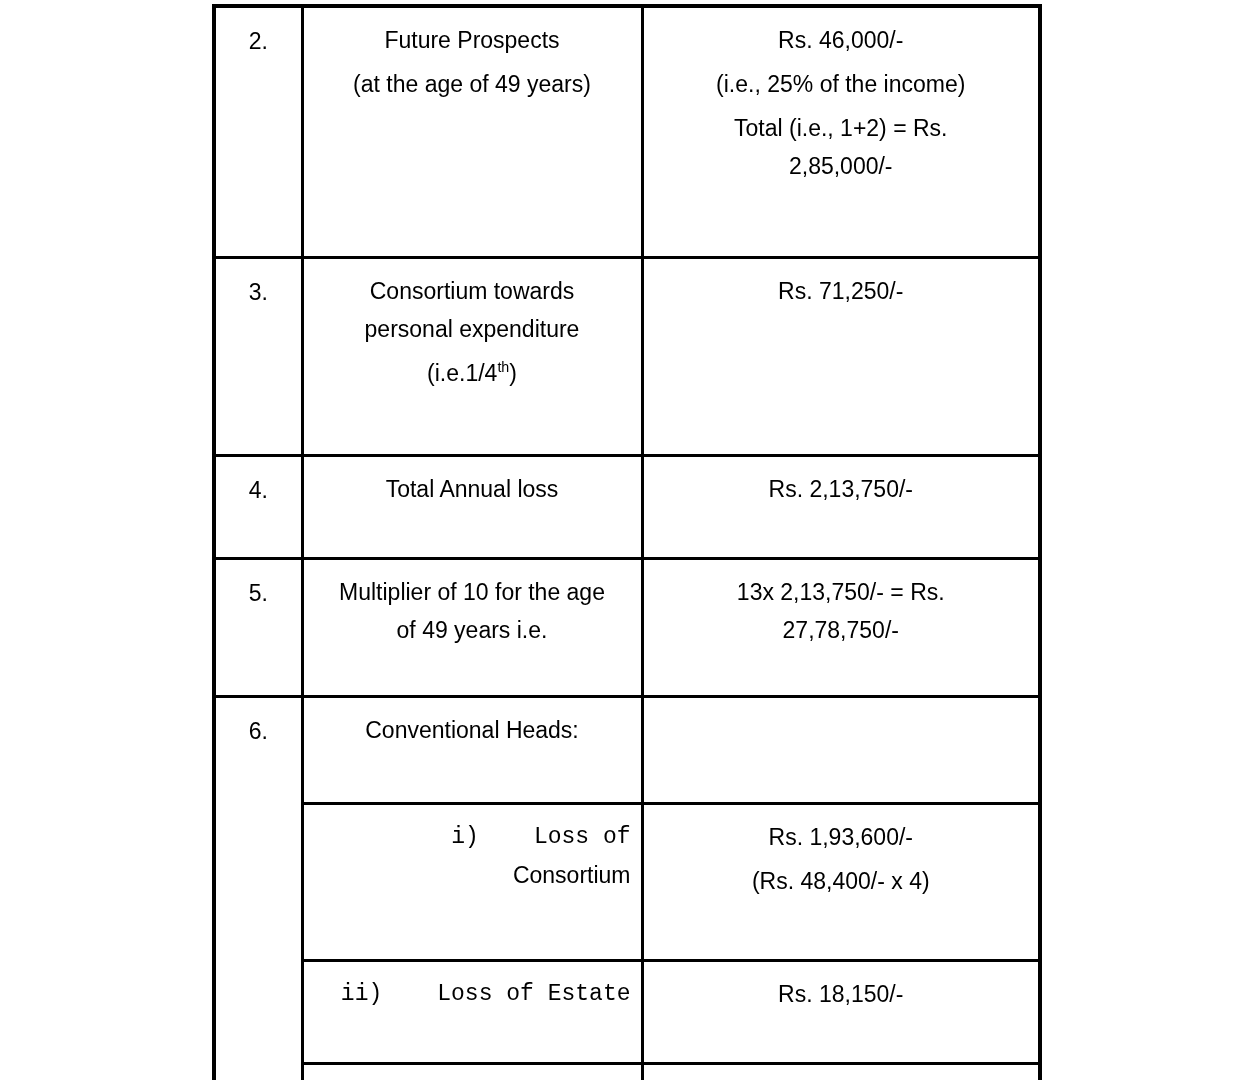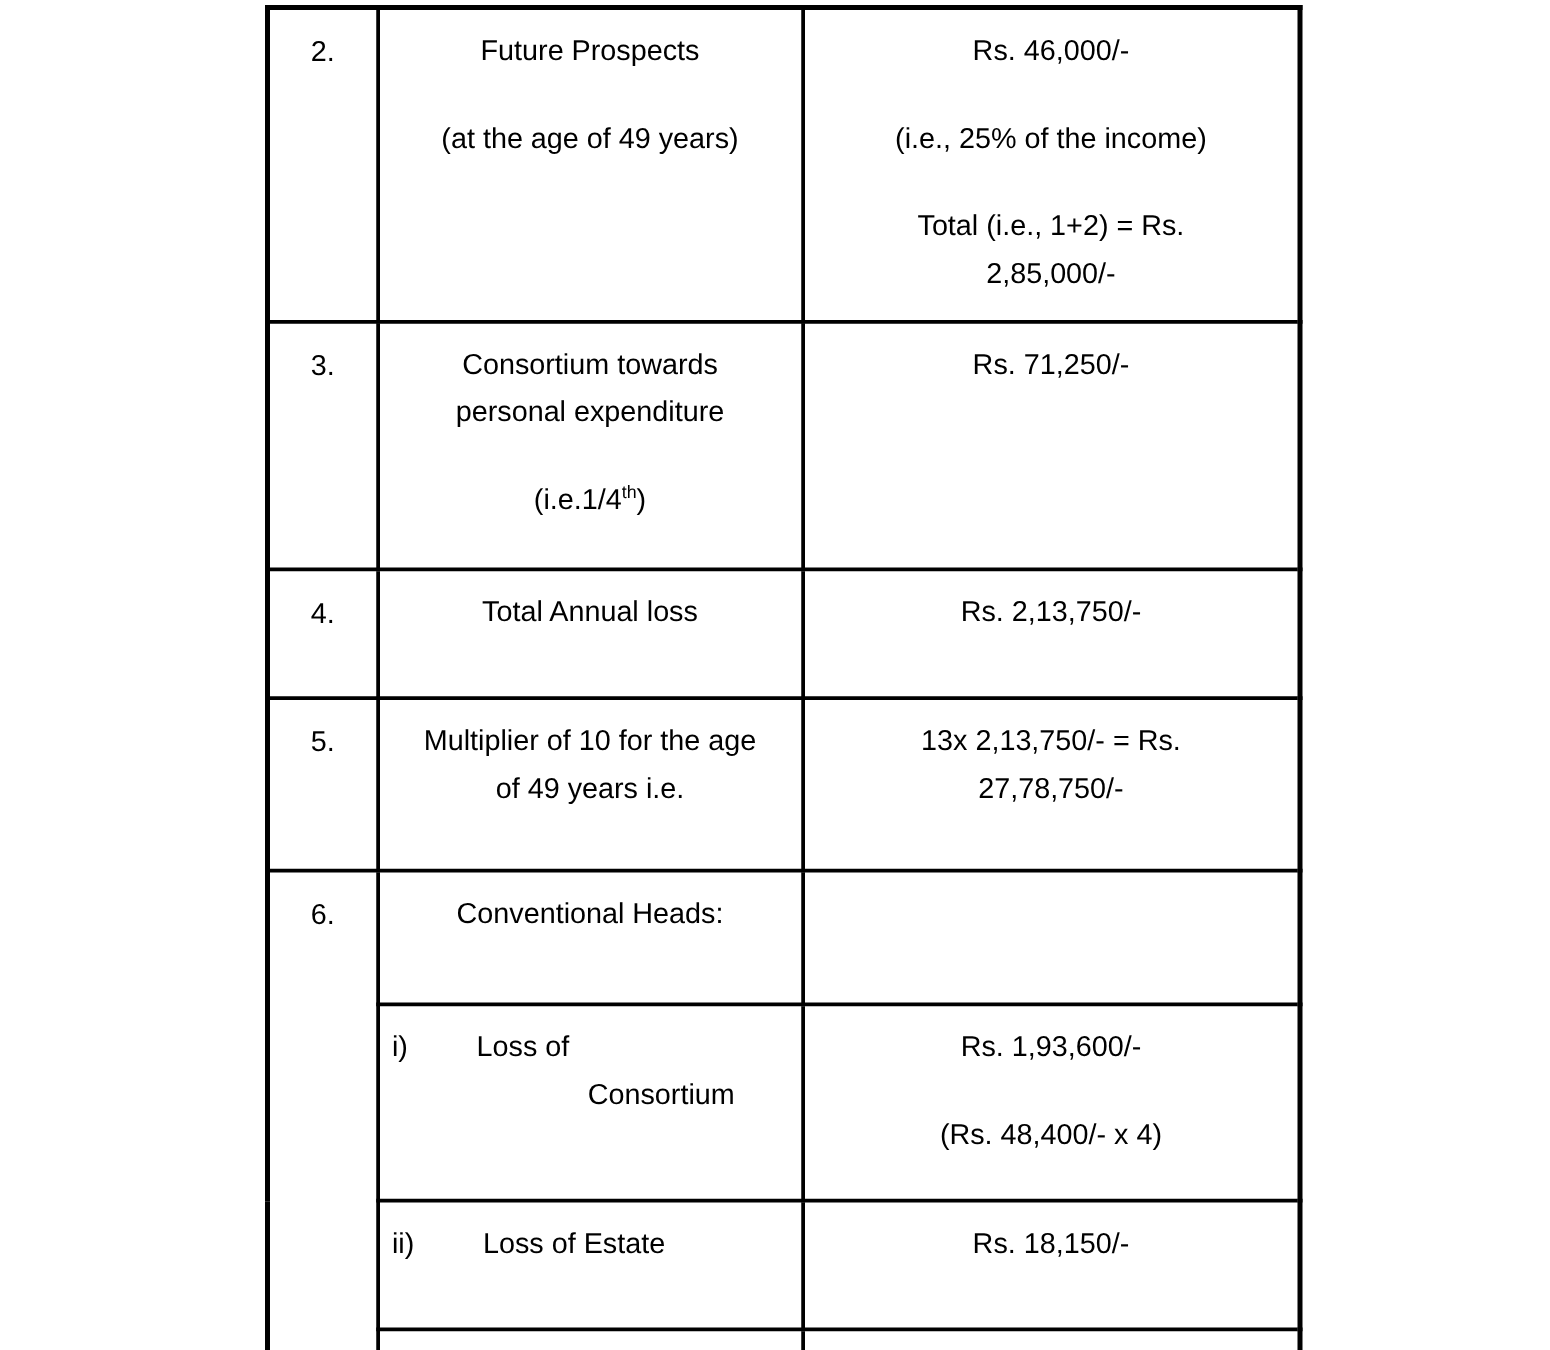--- a/index.html
+++ b/index.html
@@ -41,32 +41,32 @@
   tr.r0 td { height: 226px; }
   tr.r1 td { height: 173px; }
   tr.r2 td { height: 78px; }
   tr.r3 td { height: 113px; }
   tr.r4 td { height: 83px; }
   tr.r5 td { height: 133px; }
   tr.r6 td { height: 79px; }
   tr.r7 td { height: 113px; }
 
   .p { margin: 0; }
-  .p + .p { margin-top: 32px; }
+  .p + .p { margin-top: 6px; }
   .b { font-weight: normal; }
   .sup {
     font-size: 0.62em;
     vertical-align: super;
     line-height: 0;
   }
   
-  .li-line1 { text-align: left; line-height: 38px; }
+  .li-line1 { text-align: right; line-height: 38px; font-family: Liberation Mono, monospace; }
   .li-tab { display: inline-block; width: 55px; }
   .li-cont {
-    text-align: center;
+    text-align: right;
     padding-left: 114px;
     line-height: 38px;
   }
 </style>
 </head>
 <body>
 
 <div class="page">
   <table class="comp">
     <colgroup>

